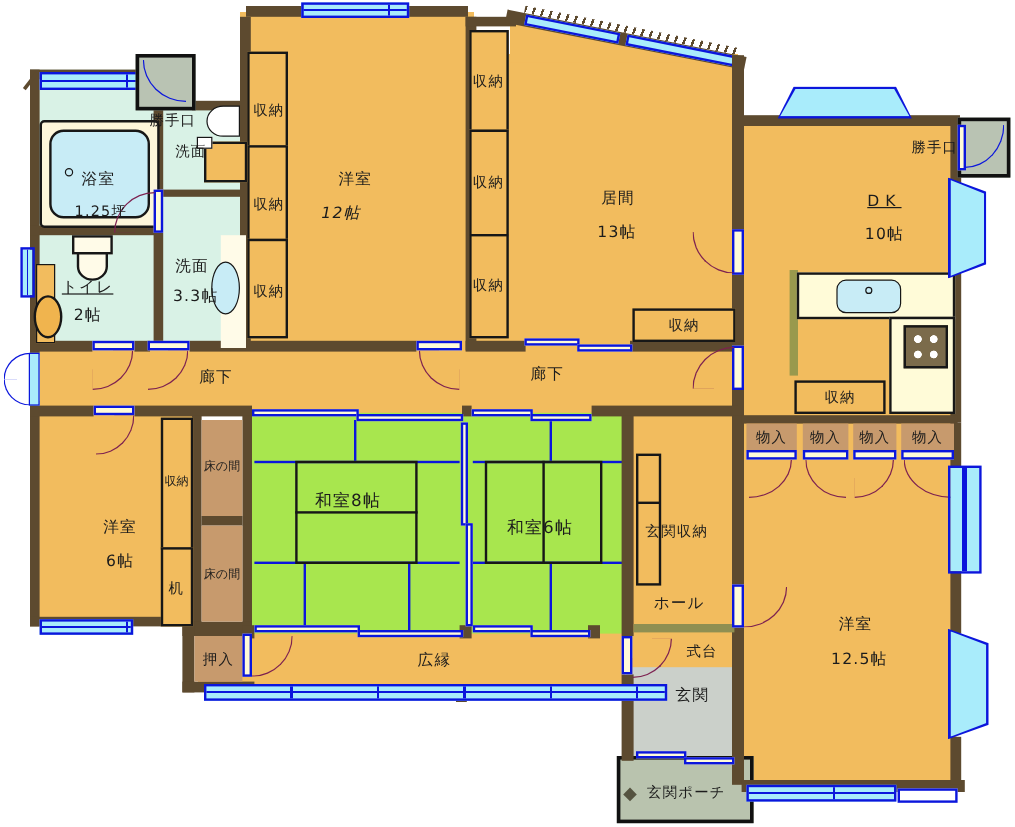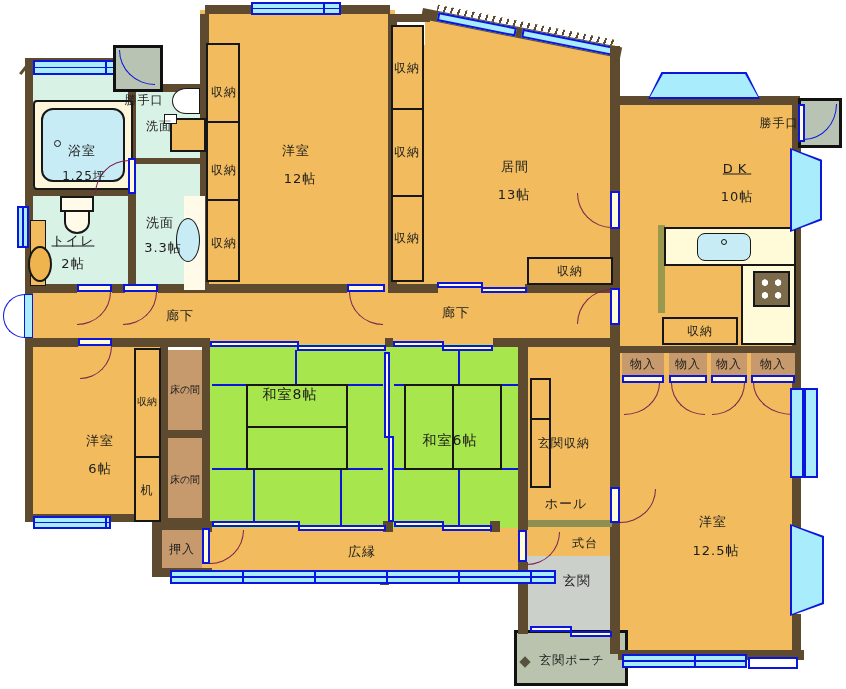--- a/index.html
+++ b/index.html
@@ -260,21 +260,21 @@
   <div class="abs" style="left:521px;top:658px;width:8px;height:8px;background:#555340;transform:rotate(45deg);"></div>
 
   <div class="lb" style="left:82px;top:150px;">浴室</div>
   <div class="lb sm" style="left:84px;top:176px;">1.25坪</div>
   <div class="lb sm" style="left:144px;top:100px;">勝手口</div>
   <div class="lb sm" style="left:159px;top:126px;">洗面</div>
   <div class="lb sm" style="left:224px;top:92px;">収納</div>
   <div class="lb sm" style="left:224px;top:170px;">収納</div>
   <div class="lb sm" style="left:224px;top:243px;">収納</div>
   <div class="lb" style="left:296px;top:150px;">洋室</div>
-  <div class="lb" style="left:300px;top:178px;">12帖</div>
+  <div class="lb" style="left:284px;top:178px;font-style:italic;">12帖</div>
   <div class="lb sm" style="left:407px;top:68px;">収納</div>
   <div class="lb sm" style="left:407px;top:152px;">収納</div>
   <div class="lb sm" style="left:407px;top:238px;">収納</div>
   <div class="lb" style="left:73px;top:240px;text-decoration:underline;">トイレ</div>
   <div class="lb" style="left:73px;top:263px;">2帖</div>
   <div class="lb" style="left:160px;top:222px;">洗面</div>
   <div class="lb" style="left:163px;top:247px;">3.3帖</div>
   <div class="lb" style="left:515px;top:166px;">居間</div>
   <div class="lb" style="left:514px;top:194px;">13帖</div>
   <div class="lb sm" style="left:570px;top:271px;">収納</div>
@@ -287,21 +287,21 @@
   <div class="lb sm" style="left:643px;top:364px;">物入</div>
   <div class="lb sm" style="left:688px;top:364px;">物入</div>
   <div class="lb sm" style="left:729px;top:364px;">物入</div>
   <div class="lb sm" style="left:773px;top:364px;">物入</div>
   <div class="lb" style="left:100px;top:440px;">洋室</div>
   <div class="lb" style="left:100px;top:468px;">6帖</div>
   <div class="lb xs" style="left:147px;top:402px;">収納</div>
   <div class="lb sm" style="left:147px;top:490px;">机</div>
   <div class="lb xs" style="left:185px;top:390px;">床の間</div>
   <div class="lb xs" style="left:185px;top:480px;">床の間</div>
-  <div class="lb" style="left:290px;top:394px;font-size:14px;">和室8帖</div>
+  <div class="lb" style="left:290px;top:418px;font-size:14px;">和室8帖</div>
   <div class="lb" style="left:450px;top:440px;font-size:14px;">和室6帖</div>
   <div class="lb sm" style="left:182px;top:549px;">押入</div>
   <div class="lb" style="left:362px;top:551px;">広縁</div>
   <div class="lb sm" style="left:564px;top:443px;">玄関収納</div>
   <div class="lb" style="left:566px;top:503px;">ホール</div>
   <div class="lb sm" style="left:585px;top:543px;">式台</div>
   <div class="lb" style="left:577px;top:580px;">玄関</div>
   <div class="lb sm" style="left:572px;top:660px;">玄関ポーチ</div>
   <div class="lb" style="left:713px;top:521px;">洋室</div>
   <div class="lb" style="left:716px;top:550px;">12.5帖</div>

